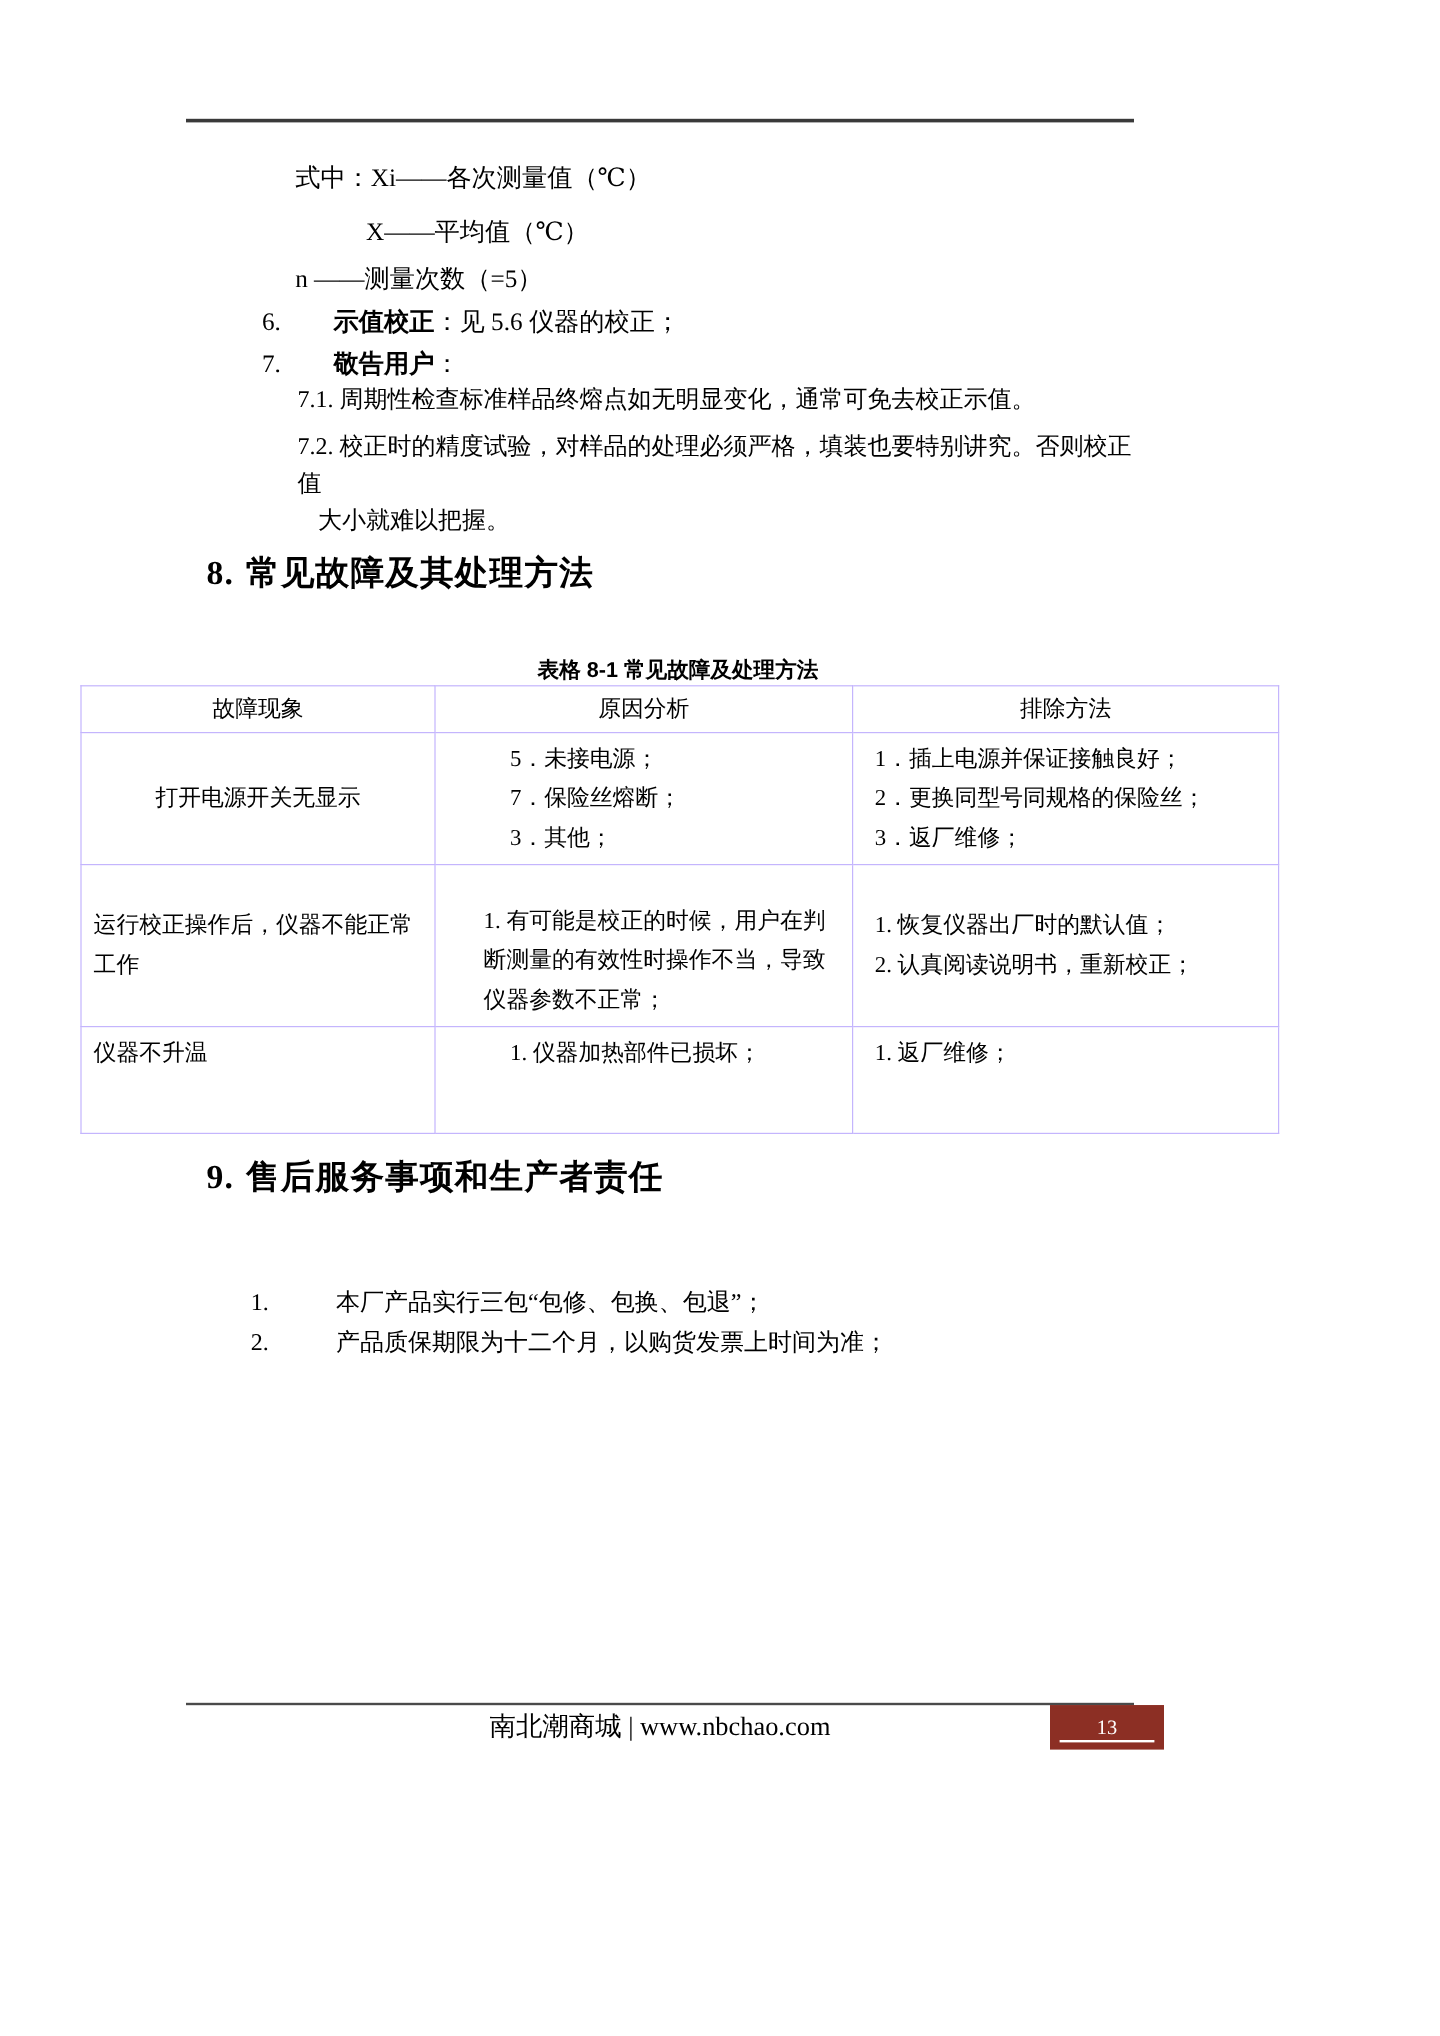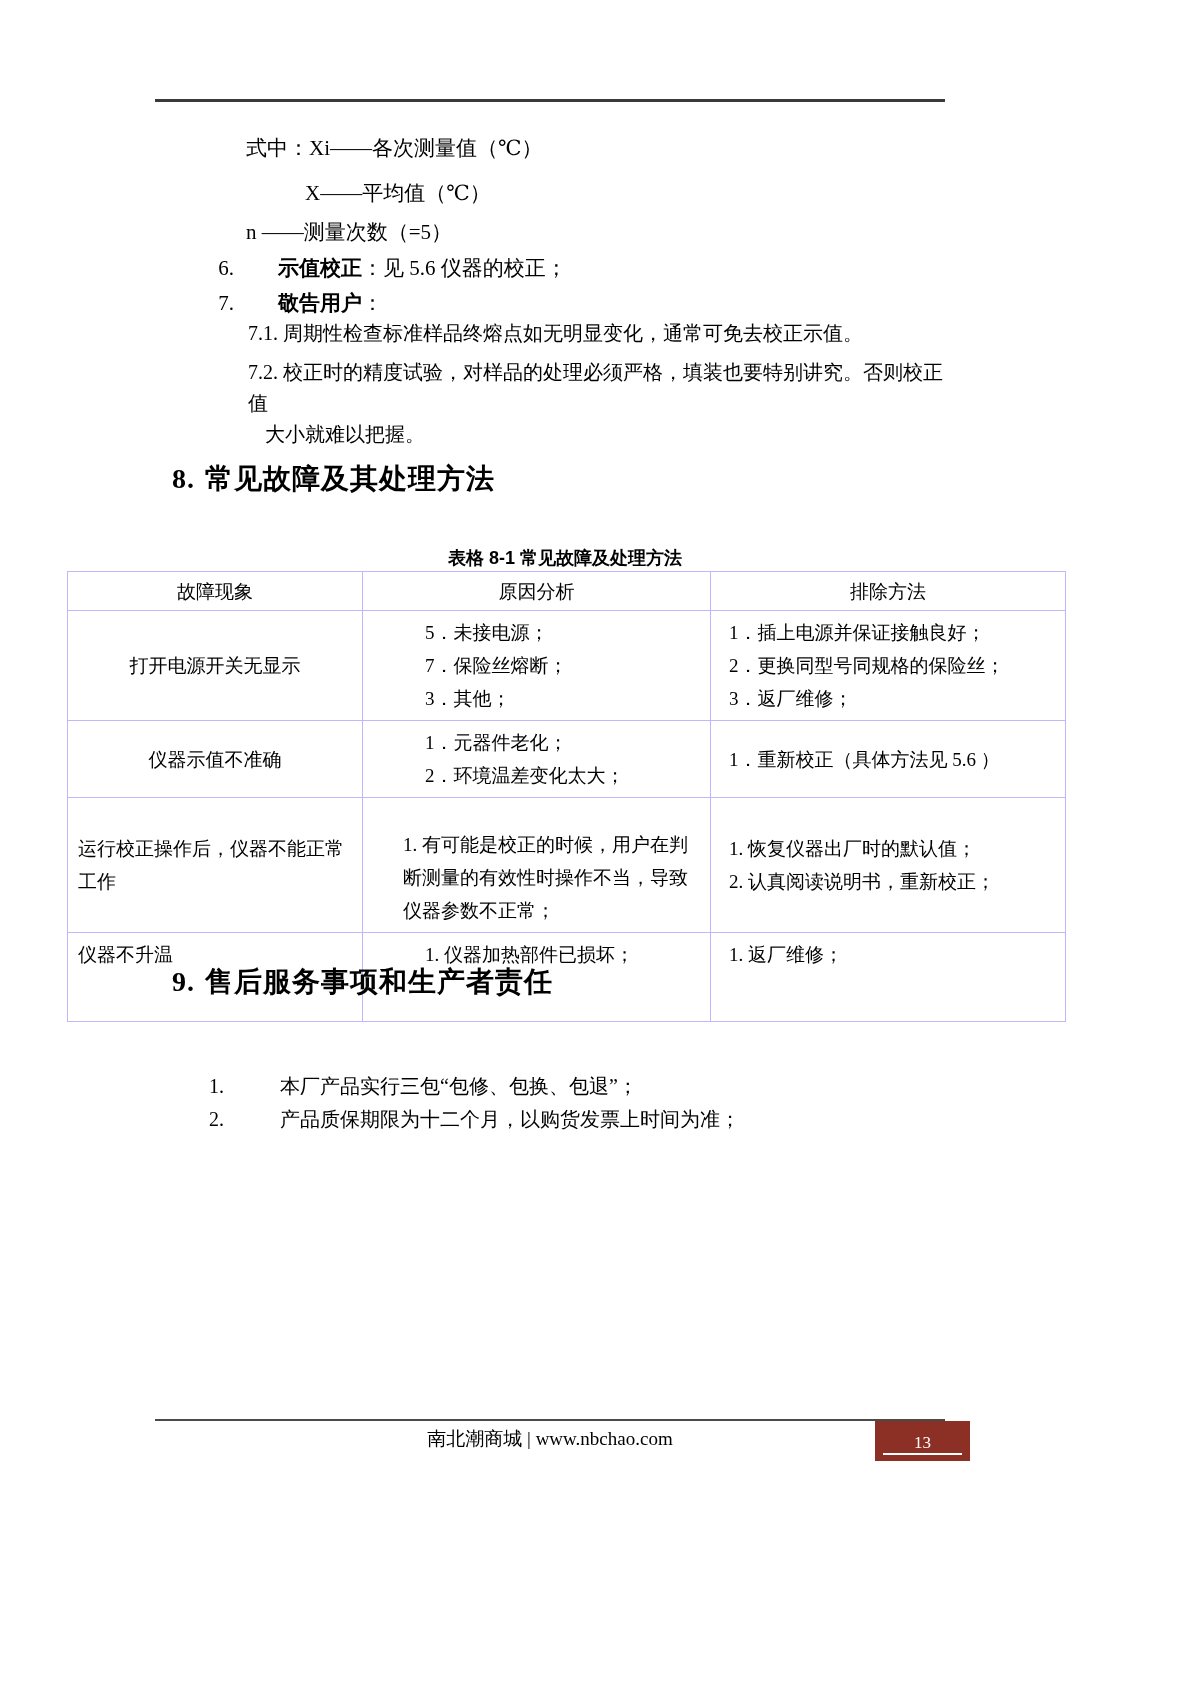--- a/index.html
+++ b/index.html
@@ -162,31 +162,31 @@
     width: 790px;
     height: 0;
     border-top: 2px solid #4a4a4a;
   }
   .footer-text {
     position: absolute;
     left: 155px;
     top: 1425px;
     width: 790px;
     text-align: center;
-    font-size: 19px;
+    font-size: 22px;
     line-height: 28px;
   }
   .page-badge {
     position: absolute;
     left: 875px;
     top: 1421px;
     width: 95px;
     height: 34px;
     background: #8c2f24;
-    border-top: 6px solid #000000;
+    border-top: 3px solid #000000;
   }
   .page-badge .pnum {
     position: absolute;
     left: 0;
     right: 0;
     top: 4px;
     text-align: center;
     color: #ffffff;
     font-size: 17px;
     line-height: 24px;
@@ -265,34 +265,20 @@
         </td>
         <td class="cell-left">
           <ul class="cell-list ind-l">
             <li>1．插上电源并保证接触良好；</li>
             <li>2．更换同型号同规格的保险丝；</li>
             <li>3．返厂维修；</li>
           </ul>
         </td>
       </tr>
 
-      <tr>
-        <td class="cell-center">仪器示值不准确</td>
-        <td class="cell-left">
-          <ul class="cell-list ind-c">
-            <li>1．元器件老化；</li>
-            <li>2．环境温差变化太大；</li>
-          </ul>
-        </td>
-        <td class="cell-left">
-          <ul class="cell-list ind-l">
-            <li>1．重新校正（具体方法见 5.6 ）</li>
-          </ul>
-        </td>
-      </tr>
 
       <tr>
         <td class="cell-left">运行校正操作后，仪器不能正常工作</td>
         <td class="cell-left">
           <ul class="cell-list pad-c">
             <li class="wrap">1. 有可能是校正的时候，用户在判断测量的有效性时操作不当，导致仪器参数不正常；</li>
           </ul>
         </td>
         <td class="cell-left">
           <ul class="cell-list ind-l">

